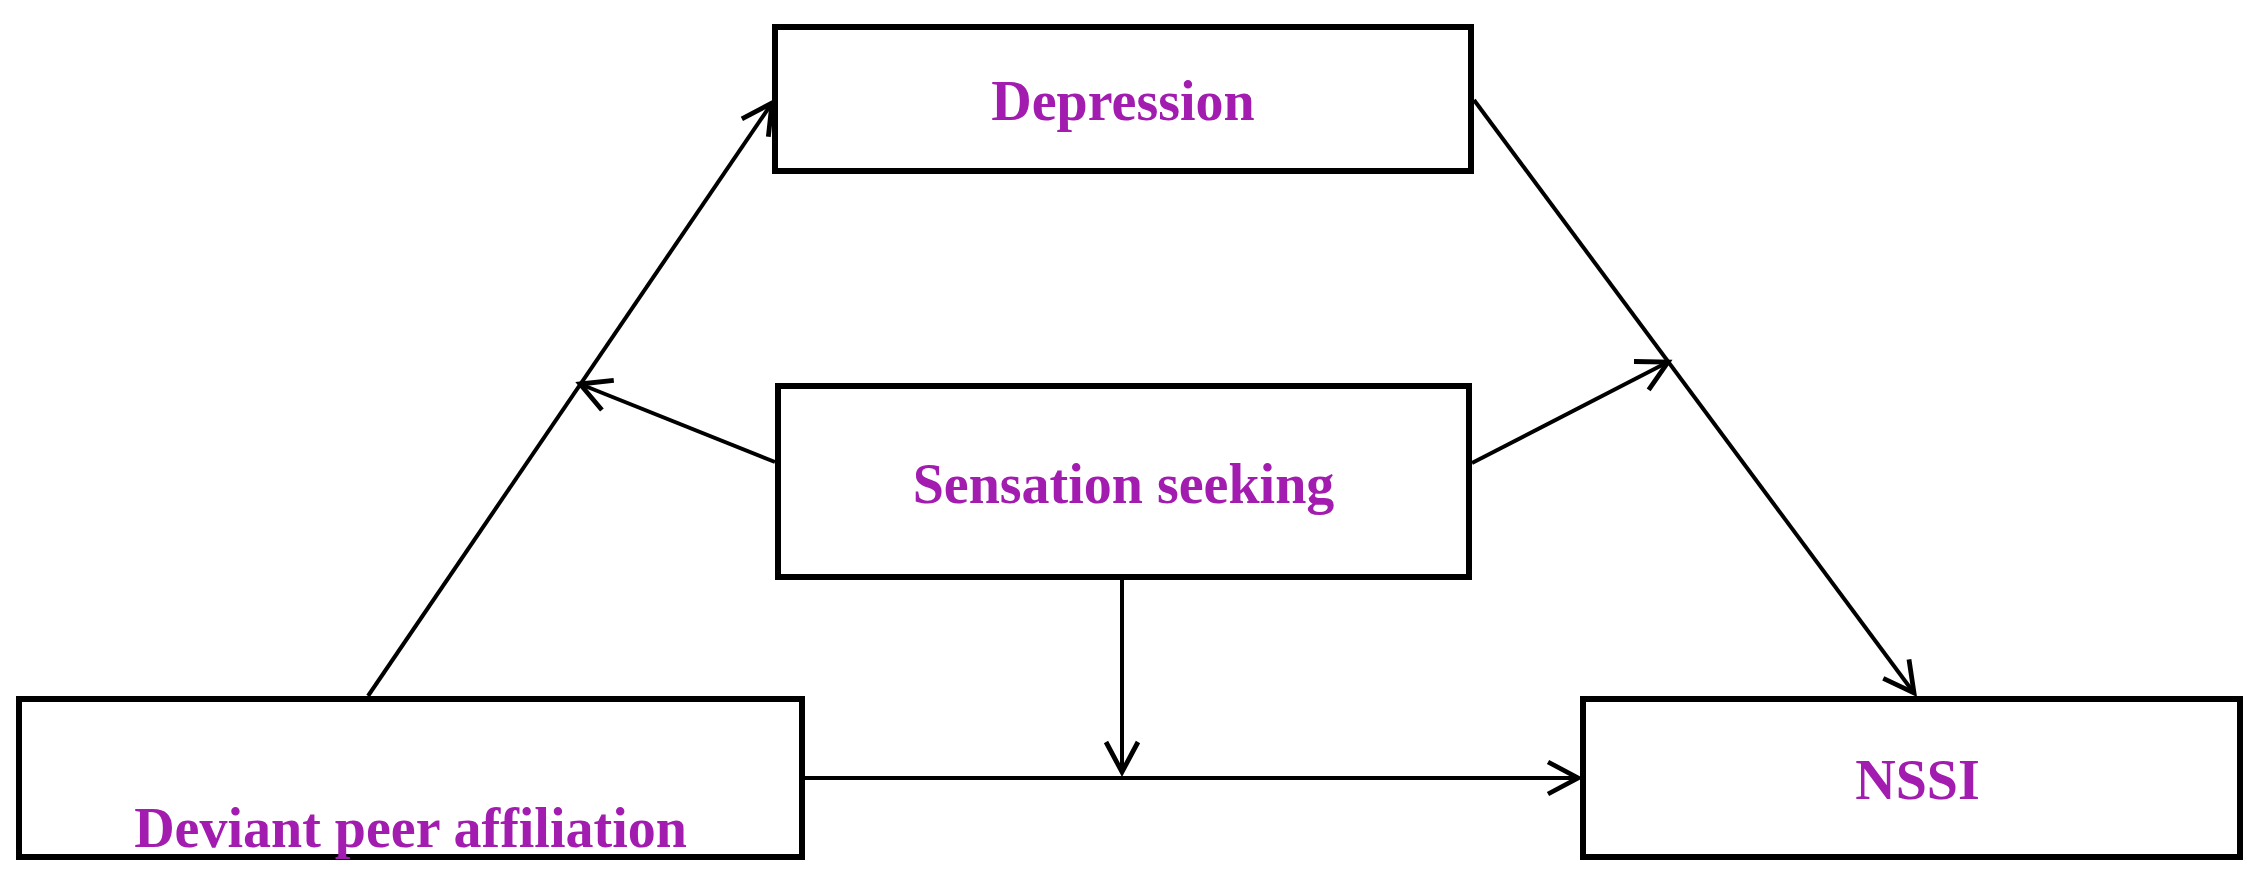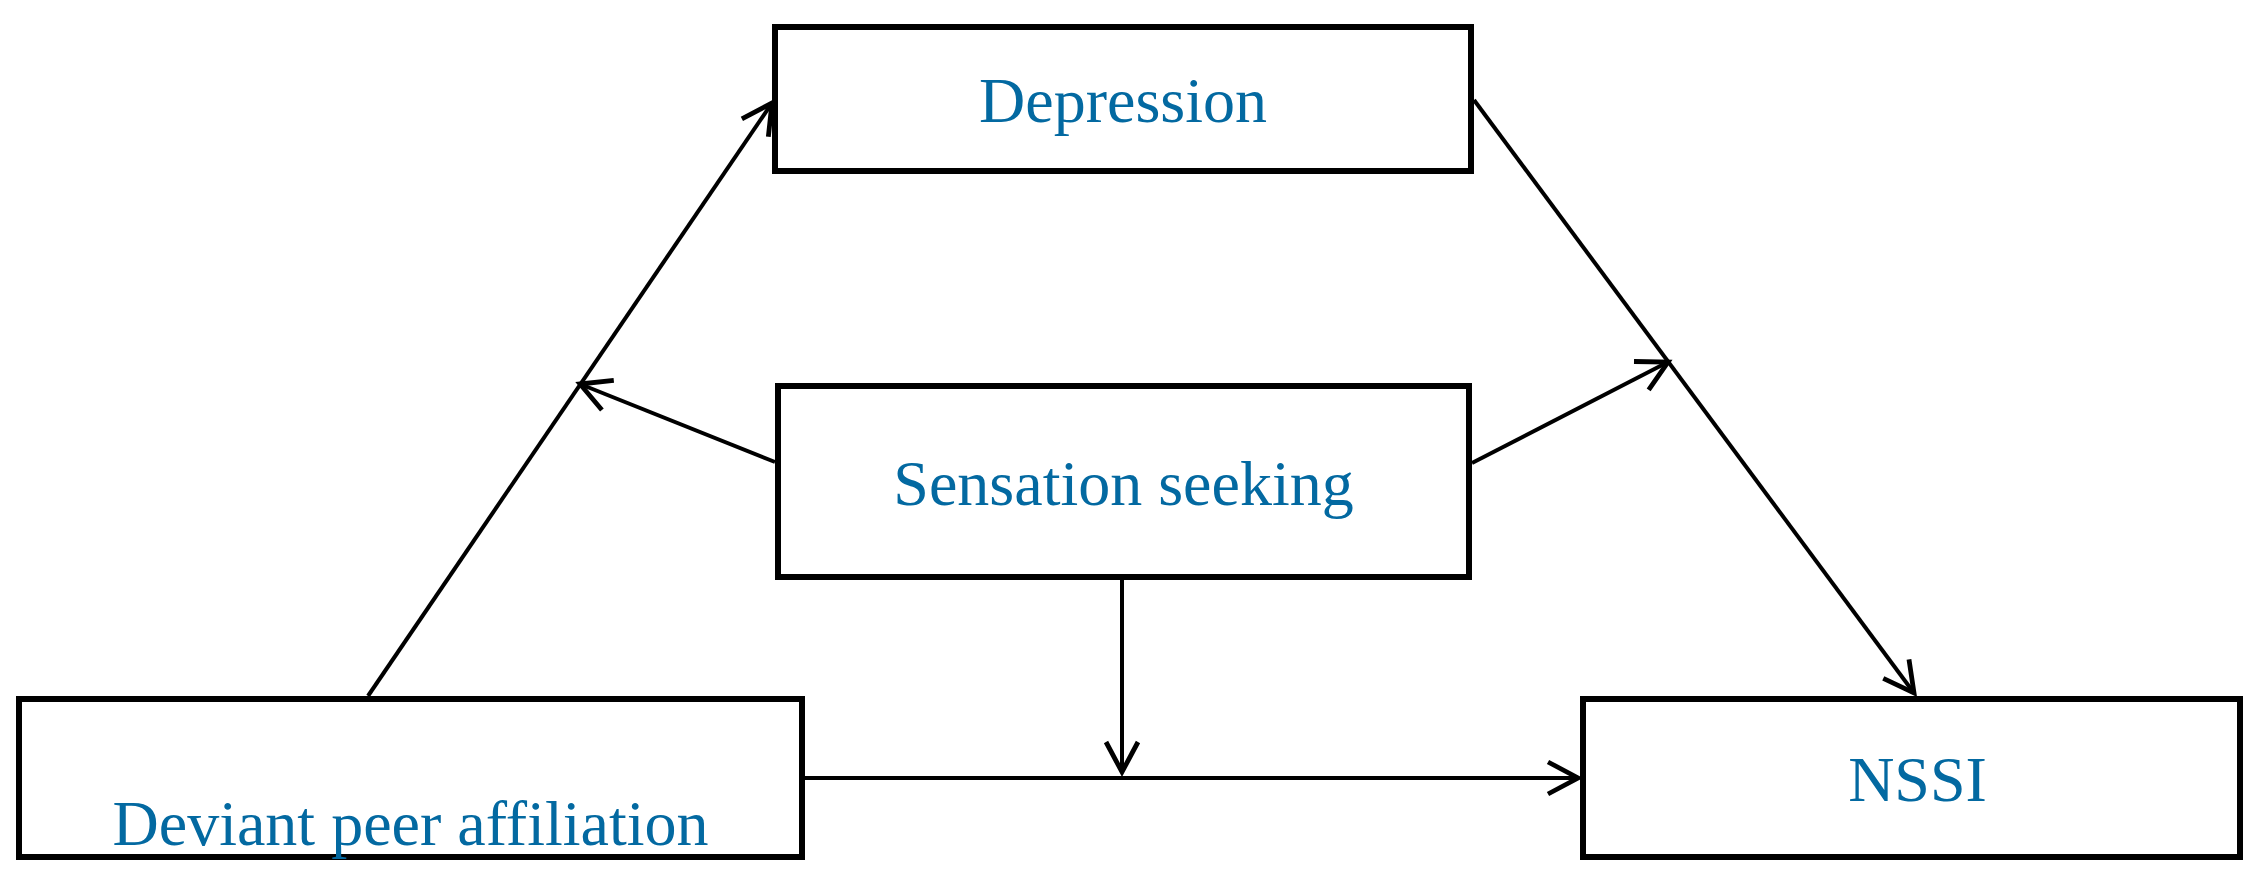--- a/index.html
+++ b/index.html
@@ -23,25 +23,26 @@
   .node {
     position: absolute;
     box-sizing: border-box;
     border: 6px solid #000000;
     background: #ffffff;
     display: flex;
     align-items: center;
     justify-content: center;
   }
   .node-label {
-    font-size: 64px;
+    font-size: 56px;
     line-height: 1;
-    color: #0369a1;
+    color: #a21caf;
     white-space: nowrap;
     transform: translateY(2px);
+    font-weight: bold;
   }
 </style>
 </head>
 <body>
 
 <div class="canvas">
 
   <svg class="edges" width="2264" height="890" viewBox="0 0 2264 890">
     <defs>
       <marker id="arrowhead" viewBox="0 0 12 12" refX="9.5" refY="6" markerWidth="12" markerHeight="12" orient="auto" markerUnits="strokeWidth">

